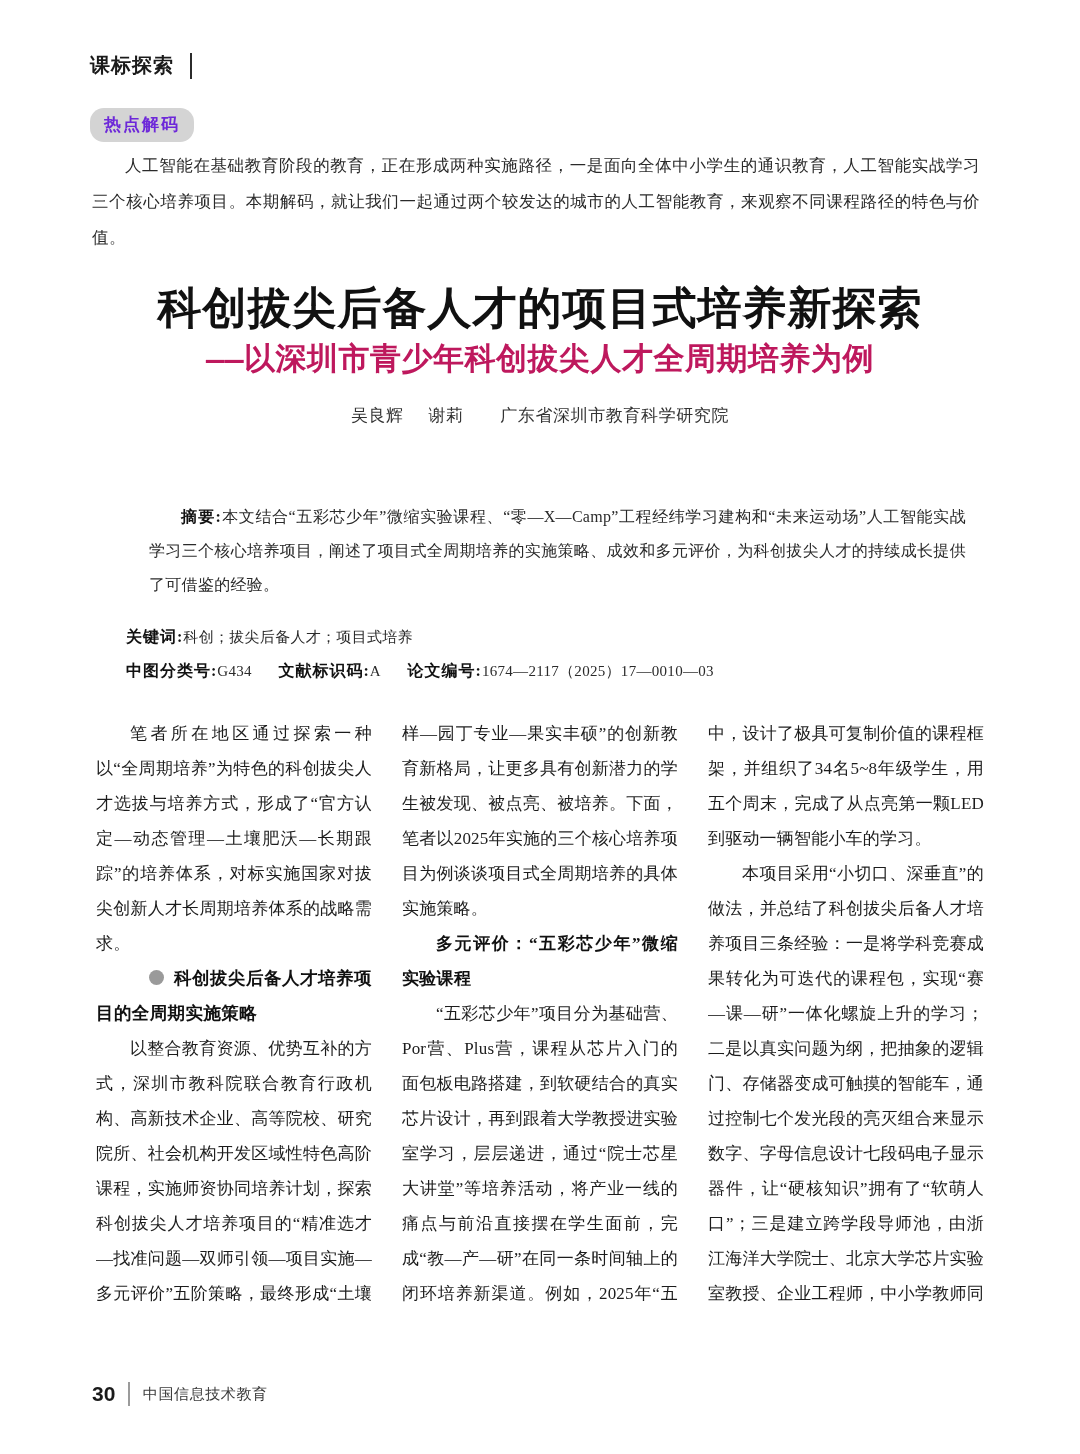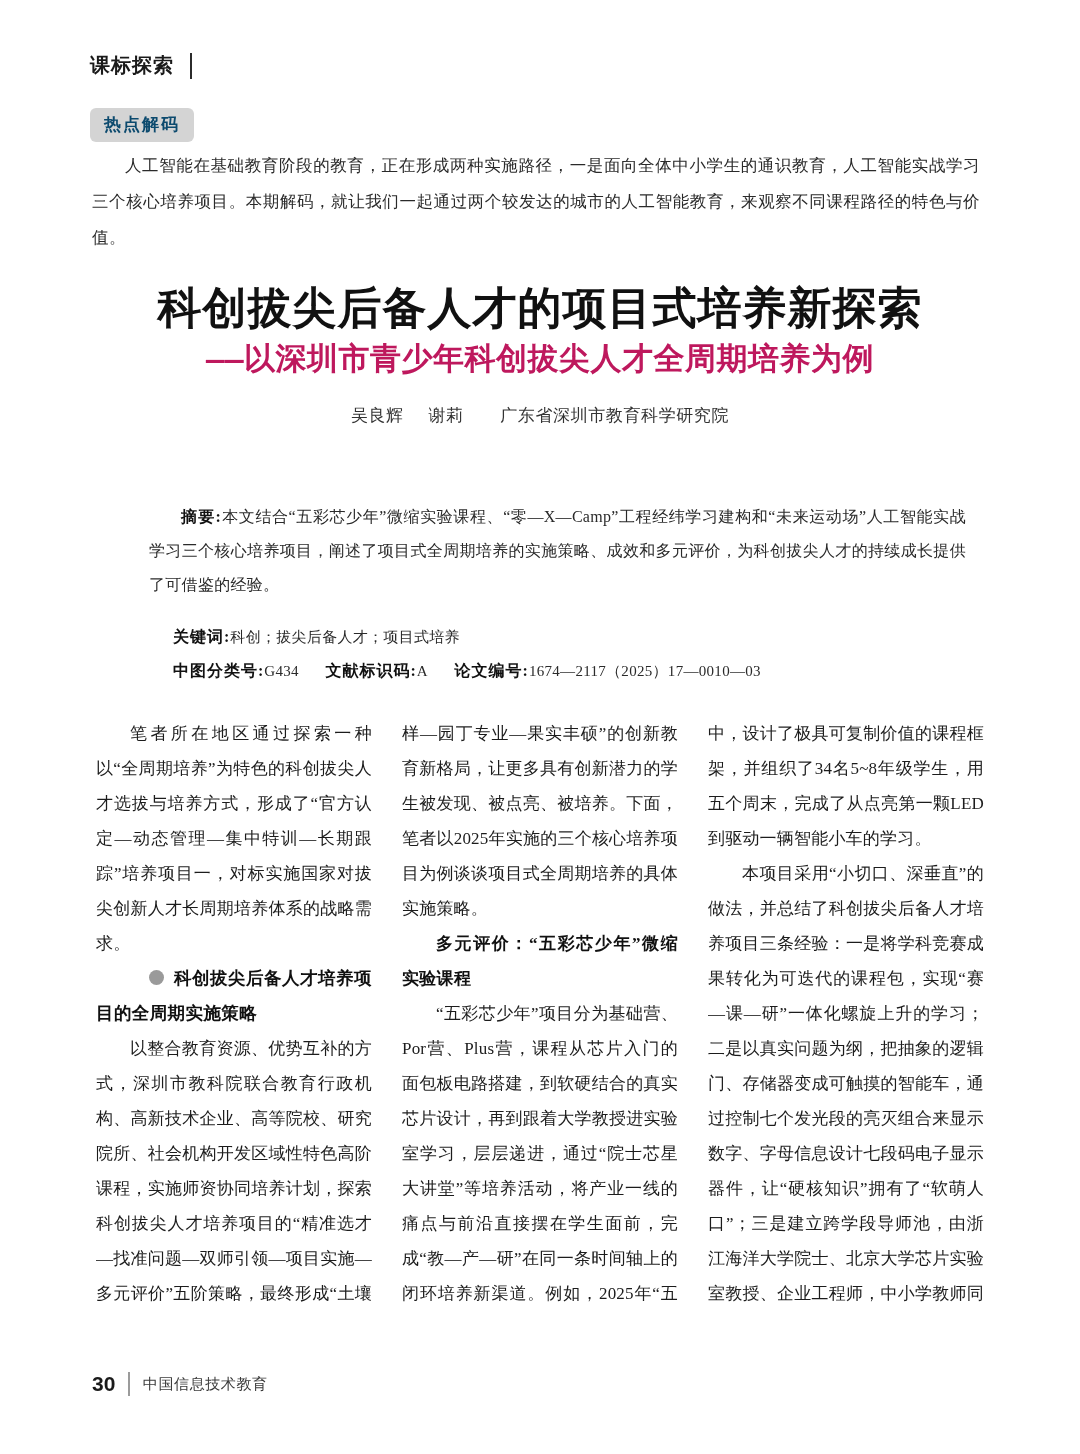--- a/index.html
+++ b/index.html
@@ -44,27 +44,27 @@
     height: 26px;
     background: #2b2b2b;
   }
 
   
   .hot-badge {
     position: absolute;
     left: 90px;
     top: 108px;
     background: #d4d4d4;
-    border-radius: 6px;
+    border-radius: 14px;
     padding: 5px 14px 6px 14px;
     font-family: "Liberation Serif", "DejaVu Serif", serif;
     font-weight: 700;
     font-size: 17px;
     letter-spacing: 2px;
-    color: #0c4a6e;
+    color: #6d28d9;
   }
 
   
   .lead {
     position: absolute;
     left: 92px;
     top: 148px;
     width: 888px;
     font-size: 16.5px;
     line-height: 36px;
@@ -128,21 +128,21 @@
     text-indent: 2em;
     letter-spacing: 0.3px;
     margin-left: 23px;
   }
   .abstract .lbl,
   .kv .lbl {
     font-weight: 700;
     color: #111;
     letter-spacing: 1px;
   }
-  .kv-group { margin-top: 18px; margin-left: 47px; }
+  .kv-group { margin-top: 18px; }
   .kv {
     font-size: 16px;
     line-height: 34px;
     color: #2a2a2a;
     letter-spacing: 0.3px;
   }
   .kv .code {
     font-family: "Liberation Serif", "DejaVu Serif", serif;
     font-size: 15px;
     letter-spacing: 0.3px;
@@ -201,21 +201,21 @@
     font-size: 17px;
     line-height: 35px;
     color: #111;
     letter-spacing: 0.3px;
   }
 
   
   .footer {
     position: absolute;
     left: 92px;
-    bottom: 58px;
+    bottom: 48px;
     display: flex;
     align-items: center;
     gap: 13px;
     justify-content: space-between;
   }
   .folio {
     font-family: "Liberation Sans", "DejaVu Sans", sans-serif;
     font-size: 21px;
     font-weight: 700;
     color: #1a1a1a;
@@ -272,21 +272,21 @@
         <span class="lbl">文献标识码:</span><span class="code">A</span>
         <span class="gap"></span>
         <span class="lbl">论文编号:</span><span class="code">1674—2117（2025）17—0010—03</span>
       </div>
     </div>
   </div>
 
   <div class="columns">
 
     <div class="col">
-      <p>笔者所在地区通过探索一种以“全周期培养”为特色的科创拔尖人才选拔与培养方式，形成了“官方认定—动态管理—集中特训—长期跟踪”培养项目一，对标实施国家对拔尖创新人才长周期培养体系的战略需求。</p>
+      <p>笔者所在地区通过探索一种以“全周期培养”为特色的科创拔尖人才选拔与培养方式，形成了“官方认定—动态管理—土壤肥沃—长期跟踪”的培养体系，对标实施国家对拔尖创新人才长周期培养体系的战略需求。</p>
       <p class="sec-head"><span class="bullet"></span><span>科创拔尖后备人才培养项目的全周期实施策略</span></p>
       <p>以整合教育资源、优势互补的方式，深圳市教科院联合教育行政机构、高新技术企业、高等院校、研究院所、社会机构开发区域性特色高阶课程，实施师资协同培养计划，探索科创拔尖人才培养项目的“精准选才—找准问题—双师引领—项目实施—多元评价”五阶策略，最终形成“土壤肥沃—苗圃多</p>
     </div>
 
     <div class="col">
       <p class="cont">样—园丁专业—果实丰硕”的创新教育新格局，让更多具有创新潜力的学生被发现、被点亮、被培养。下面，笔者以2025年实施的三个核心培养项目为例谈谈项目式全周期培养的具体实施策略。</p>
       <p class="sub-head">多元评价：“五彩芯少年”微缩实验课程</p>
       <p>“五彩芯少年”项目分为基础营、Por营、Plus营，课程从芯片入门的面包板电路搭建，到软硬结合的真实芯片设计，再到跟着大学教授进实验室学习，层层递进，通过“院士芯星大讲堂”等培养活动，将产业一线的痛点与前沿直接摆在学生面前，完成“教—产—研”在同一条时间轴上的闭环培养新渠道。例如，2025年“五彩芯少年”Pro营</p>
     </div>
 

